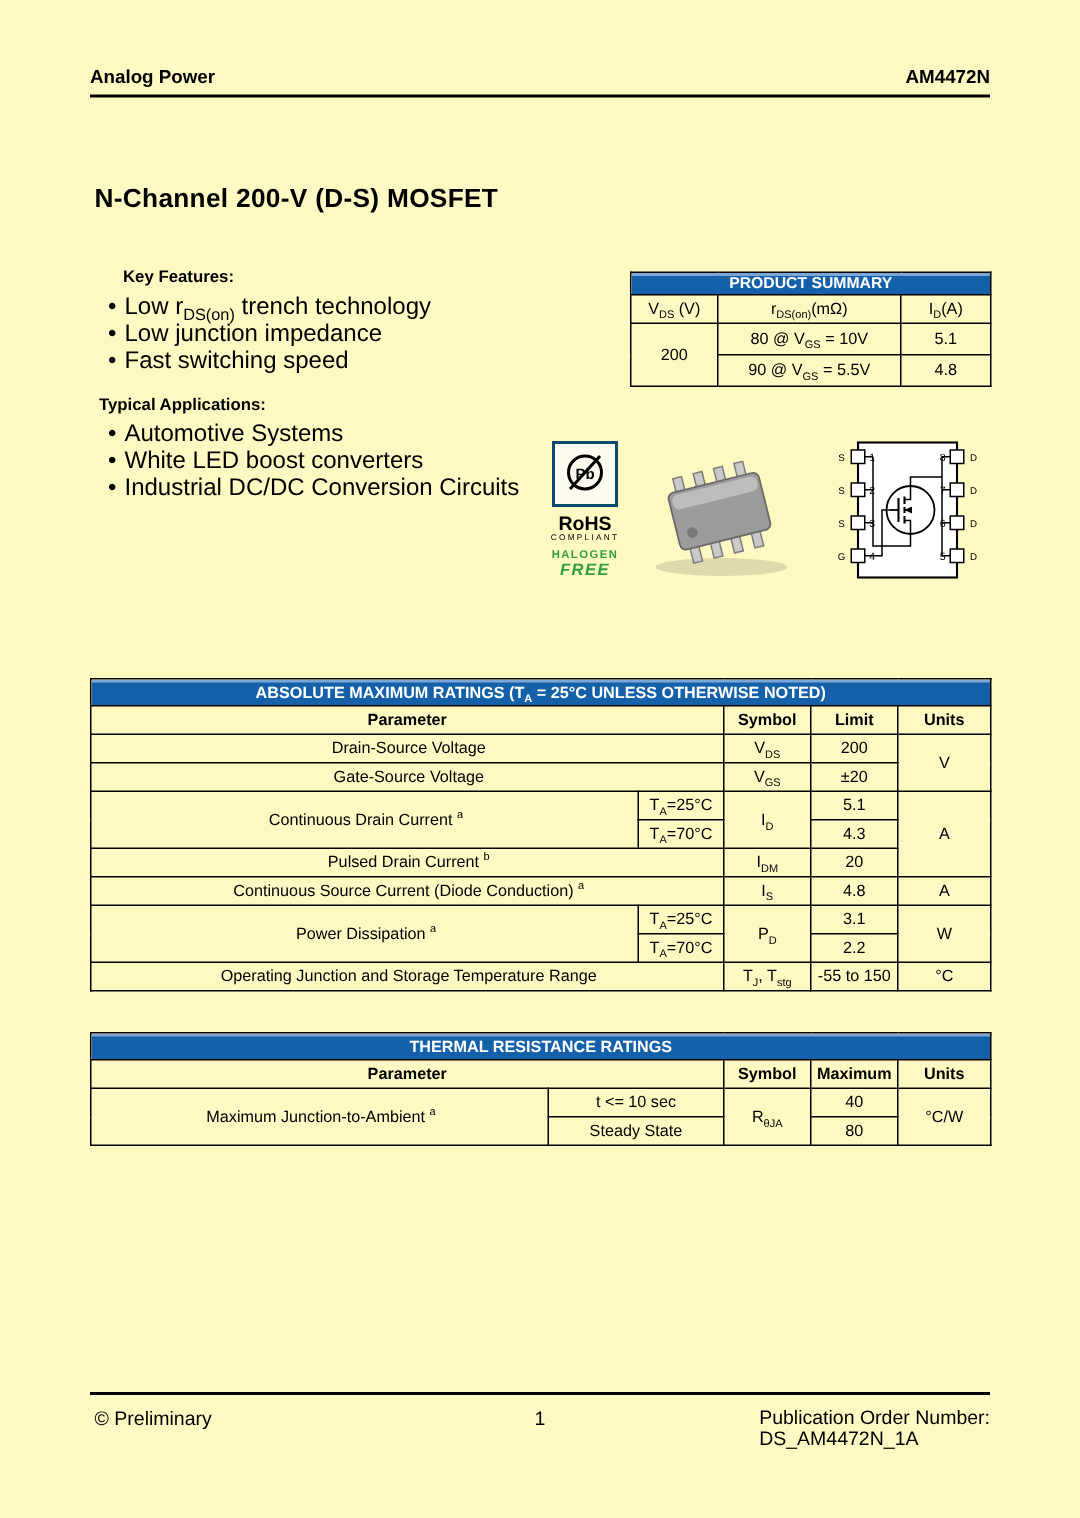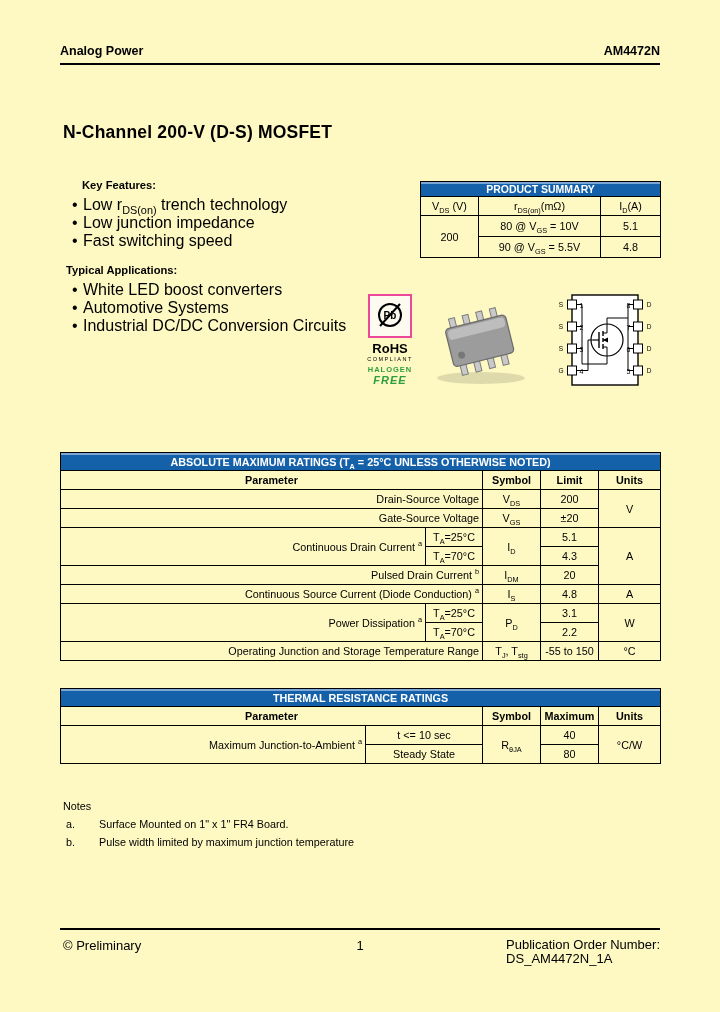--- a/index.html
+++ b/index.html
@@ -12,23 +12,23 @@
   .rule{height:2px;background:#000;}
   .title{left:63px;top:122px;font-size:17.5px;font-weight:bold;letter-spacing:0.2px;}
   .sec-head{font-size:11.2px;font-weight:bold;}
   .bullets{font-size:16px;}
   .bullets .li{position:relative;padding-left:13px;height:18px;line-height:18px;white-space:nowrap;}
   .bullets .li::before{content:"•";position:absolute;left:2px;}
   table{border-collapse:collapse;table-layout:fixed;width:100%;font-size:10.8px;}
   td,th{border:1px solid #000;padding:0 3px;text-align:center;vertical-align:middle;height:18px;font-weight:normal;overflow:hidden;}
   .blue{background:#1561a9;color:#fff;font-weight:bold;box-shadow:inset 0 2px 0 rgba(130,170,215,.95);}
   .bold td,.bold th{font-weight:bold;}
-  .la{text-align:right;padding-left:5px;}
+  .la{text-align:center;padding-left:5px;}
   .rohs{left:366px;top:294px;width:48px;text-align:center;}
-  .rohs-box{width:40px;height:40px;border:2px solid #ec4899;margin:0 auto;display:flex;align-items:center;justify-content:center;background:#fdfaf0;}
+  .rohs-box{width:40px;height:40px;border:2px solid #0c4a6e;margin:0 auto;display:flex;align-items:center;justify-content:center;background:#fdfaf0;}
   .rohs-name{font-size:13px;font-weight:bold;margin-top:3px;}
   .rohs-compliant{font-size:5.5px;letter-spacing:1.5px;}
   .halogen{font-size:7.5px;color:#2f9e41;font-weight:bold;letter-spacing:1px;margin-top:3px;}
   .free{font-size:11px;color:#2f9e41;font-weight:bold;font-style:italic;letter-spacing:1px;}
   .notes{font-size:10.8px;}
   .note-row{display:flex;height:18px;line-height:18px;}
   .note-label{width:33px;padding-left:3px;}
   .foot{font-size:13px;}
   .foot-right{text-align:left;line-height:14px;}
 </style>
@@ -74,22 +74,22 @@
         <tr>
           <td style="height:20px;"><span>90 @ V</span><sub>GS</sub><span> = 5.5V</span></td>
           <td>4.8</td>
         </tr>
       </tbody>
     </table>
   </div>
 
   <div class="abs sec-head" style="left:66px;top:264px;">Typical Applications:</div>
   <div class="abs bullets" style="left:70px;top:281px;width:310px;">
+    <div class="li"><span>Automotive Systems</span></div>
     <div class="li"><span>White LED boost converters</span></div>
-    <div class="li"><span>Automotive Systems</span></div>
     <div class="li"><span>Industrial DC/DC Conversion Circuits</span></div>
   </div>
 
   <div class="abs rohs">
     <div class="rohs-box">
       <svg width="32" height="32" viewBox="0 0 32 32">
         <circle cx="16" cy="15" r="11" fill="none" stroke="#000" stroke-width="2"></circle>
         <text x="16" y="19" font-size="10" font-weight="bold" text-anchor="middle" font-family="Liberation Sans, sans-serif">Pb</text>
         <line x1="6" y1="26" x2="26" y2="4" stroke="#000" stroke-width="2"></line>
       </svg>
@@ -279,31 +279,20 @@
           <td rowspan="2">°C/W</td>
         </tr>
         <tr>
           <td>Steady State</td>
           <td>80</td>
         </tr>
       </tbody>
     </table>
   </div>
 
-  <div class="abs notes" style="left:63px;top:797px;width:560px;">
-    <div style="height:18px;line-height:18px;">Notes</div>
-    <div class="note-row">
-      <span class="note-label">a.</span>
-      <span>Surface Mounted on 1" x 1" FR4 Board.</span>
-    </div>
-    <div class="note-row">
-      <span class="note-label">b.</span>
-      <span>Pulse width limited by maximum junction temperature</span>
-    </div>
-  </div>
 
   <div class="abs rule" style="left:60px;top:928px;width:600px;"></div>
   <span class="abs foot" style="left:63px;top:938px;">© Preliminary</span>
   <span class="abs foot" style="left:0;right:0;top:938px;text-align:center;">1</span>
   <div class="abs foot foot-right" style="right:60px;top:938px;">
     <div>Publication Order Number:</div>
     <div>DS_AM4472N_1A</div>
   </div>
 
 </div>

